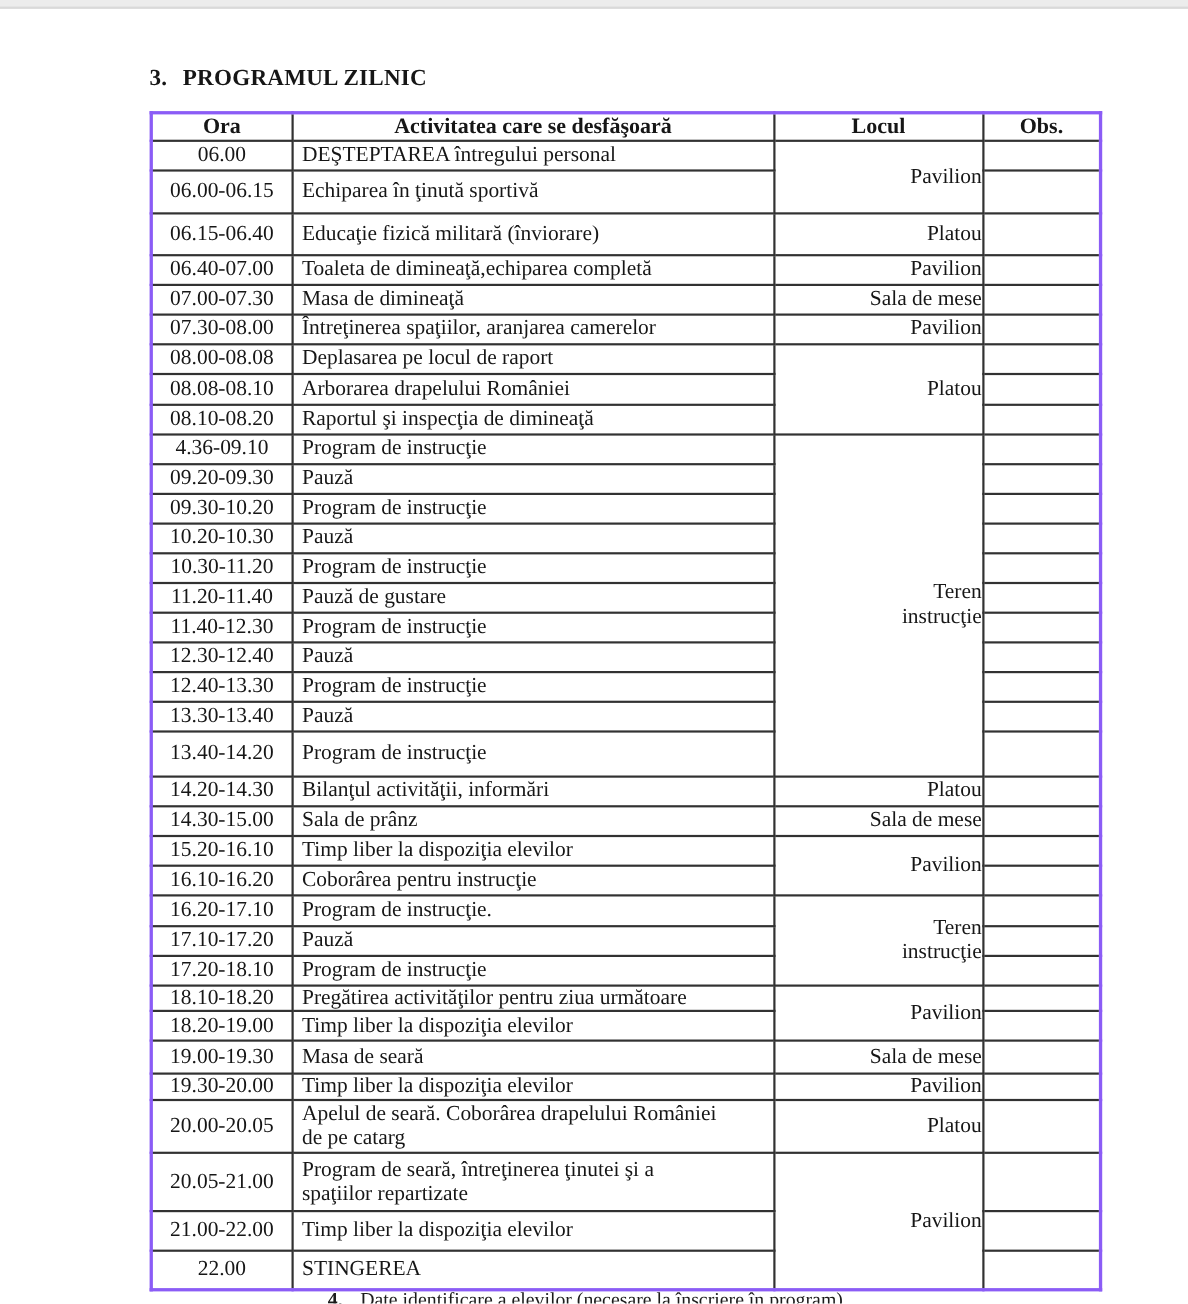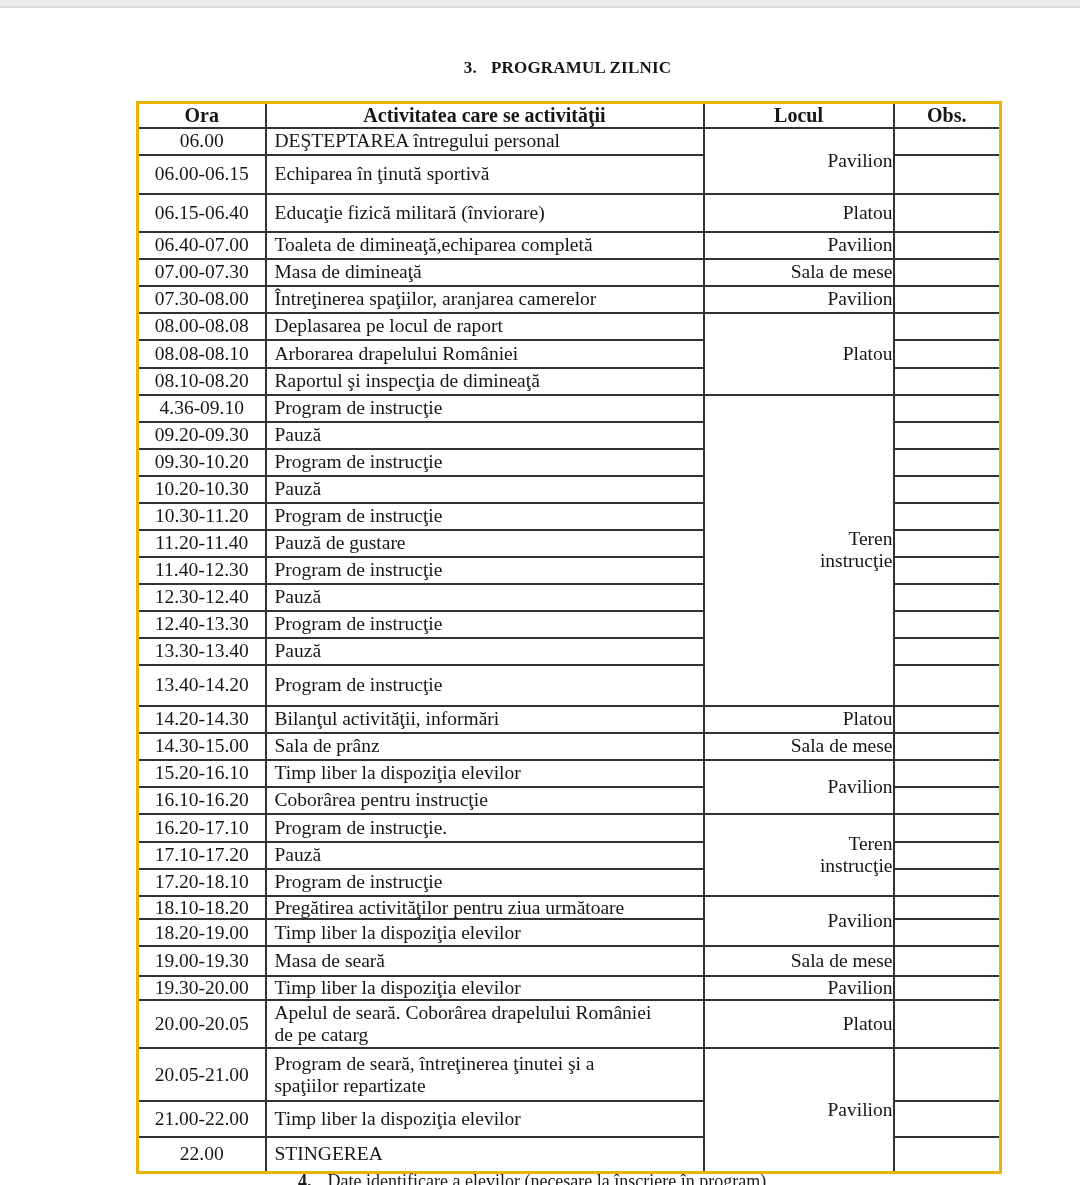--- a/index.html
+++ b/index.html
@@ -13,33 +13,33 @@
     color: #161616;
   }
   .topbar {
     position: absolute; top: 0; left: 0;
     width: 1080px; height: 8px;
     background: #ececec;
     border-bottom: 2px solid #d9d9d9;
   }
   .section-title {
     position: absolute; top: 58px; left: 136px; width: 863px;
-    text-align: center;
+    text-align: left;
     font-weight: bold;
-    font-size: 17px;
+    font-size: 21px;
     letter-spacing: 0.2px;
     white-space: nowrap;
   }
   .section-title .num { display: inline-block; margin-right: 14px; }
   table.program {
     position: absolute; top: 101px; left: 136px;
     width: 863px;
     border-collapse: collapse;
     table-layout: fixed;
-    border: 3px solid #eab308;
+    border: 3px solid #8b5cf6;
   }
   table.program th, table.program td {
     border: 2px solid #323232;
     font-size: 19.5px;
     line-height: 1.12;
     vertical-align: middle;
     overflow: hidden;
   }
   table.program th {
     font-weight: bold;
@@ -71,21 +71,21 @@
 <table class="program">
   <colgroup>
     <col style="width:128px">
     <col style="width:438px">
     <col style="width:190px">
     <col style="width:107px">
   </colgroup>
   <thead>
     <tr>
       <th>Ora</th>
-      <th>Activitatea care se activităţii</th>
+      <th>Activitatea care se desfăşoară</th>
       <th>Locul</th>
       <th>Obs.</th>
     </tr>
   </thead>
   <tbody>
       <tr style="height: 27px;">
         <td class="time">06.00</td>
         <td class="activity">DEŞTEPTAREA întregului personal</td>
         <td class="place" rowspan="2">Pavilion</td>
         <td class="obs"></td>

